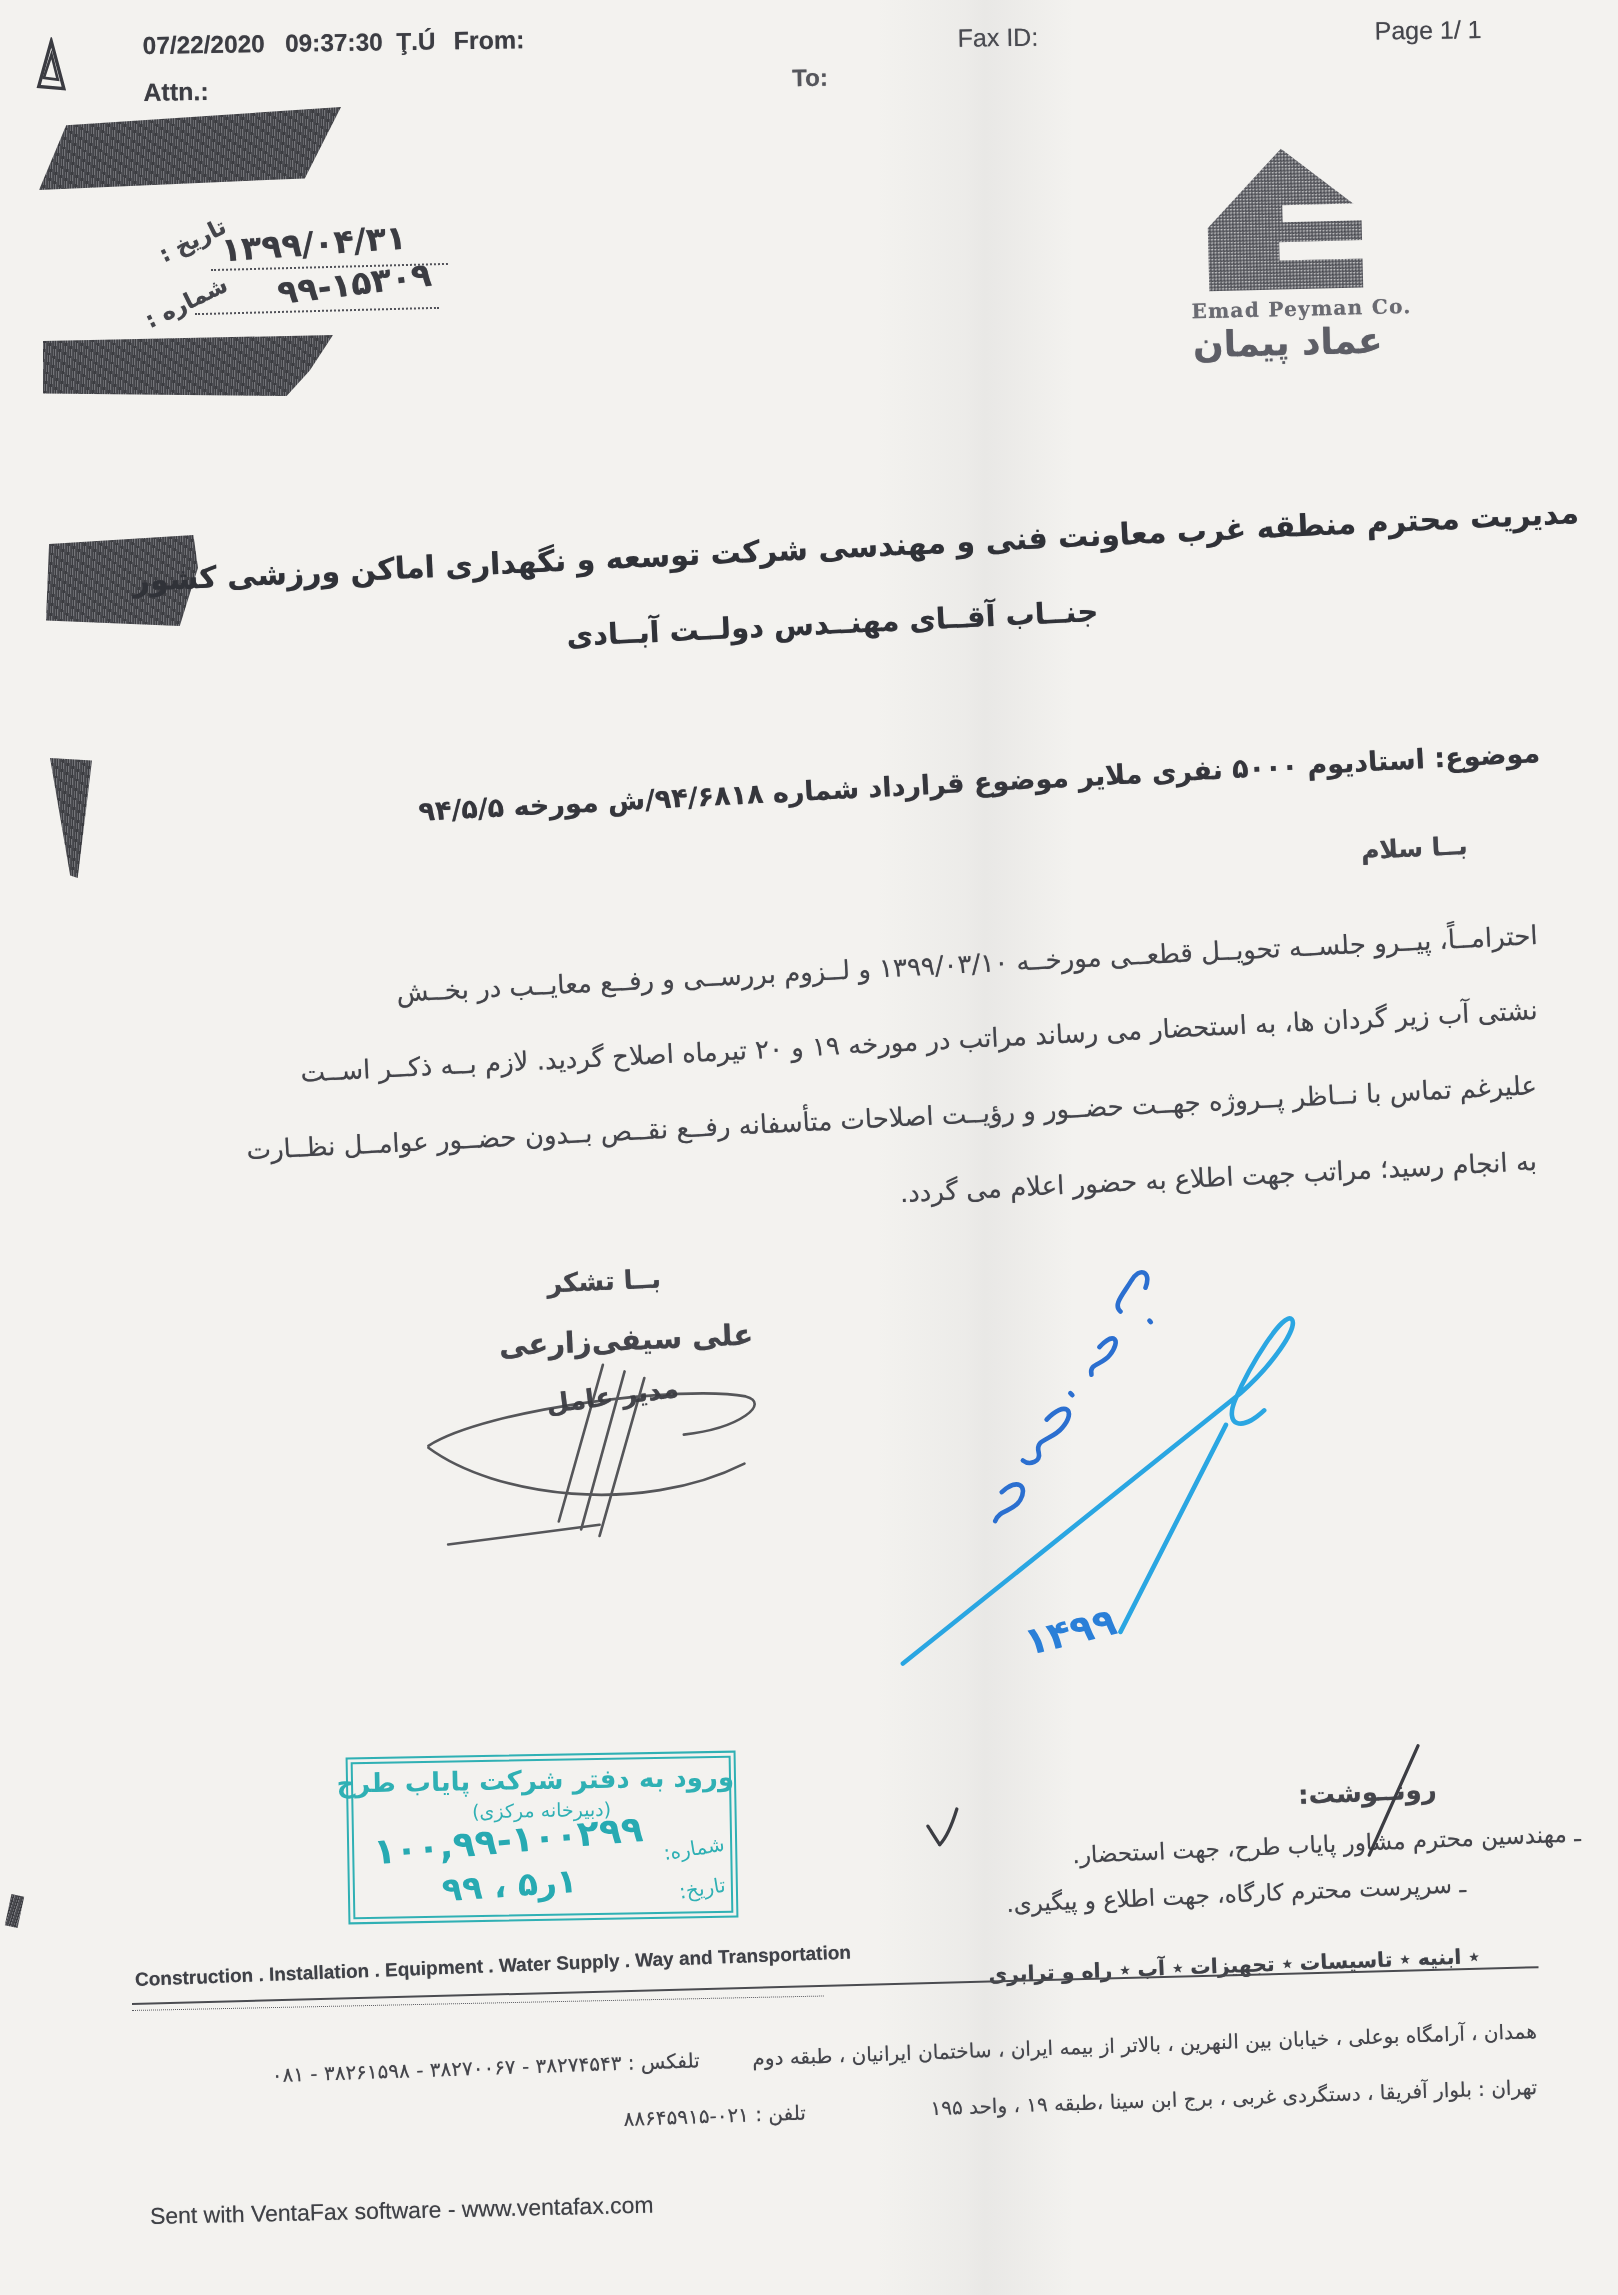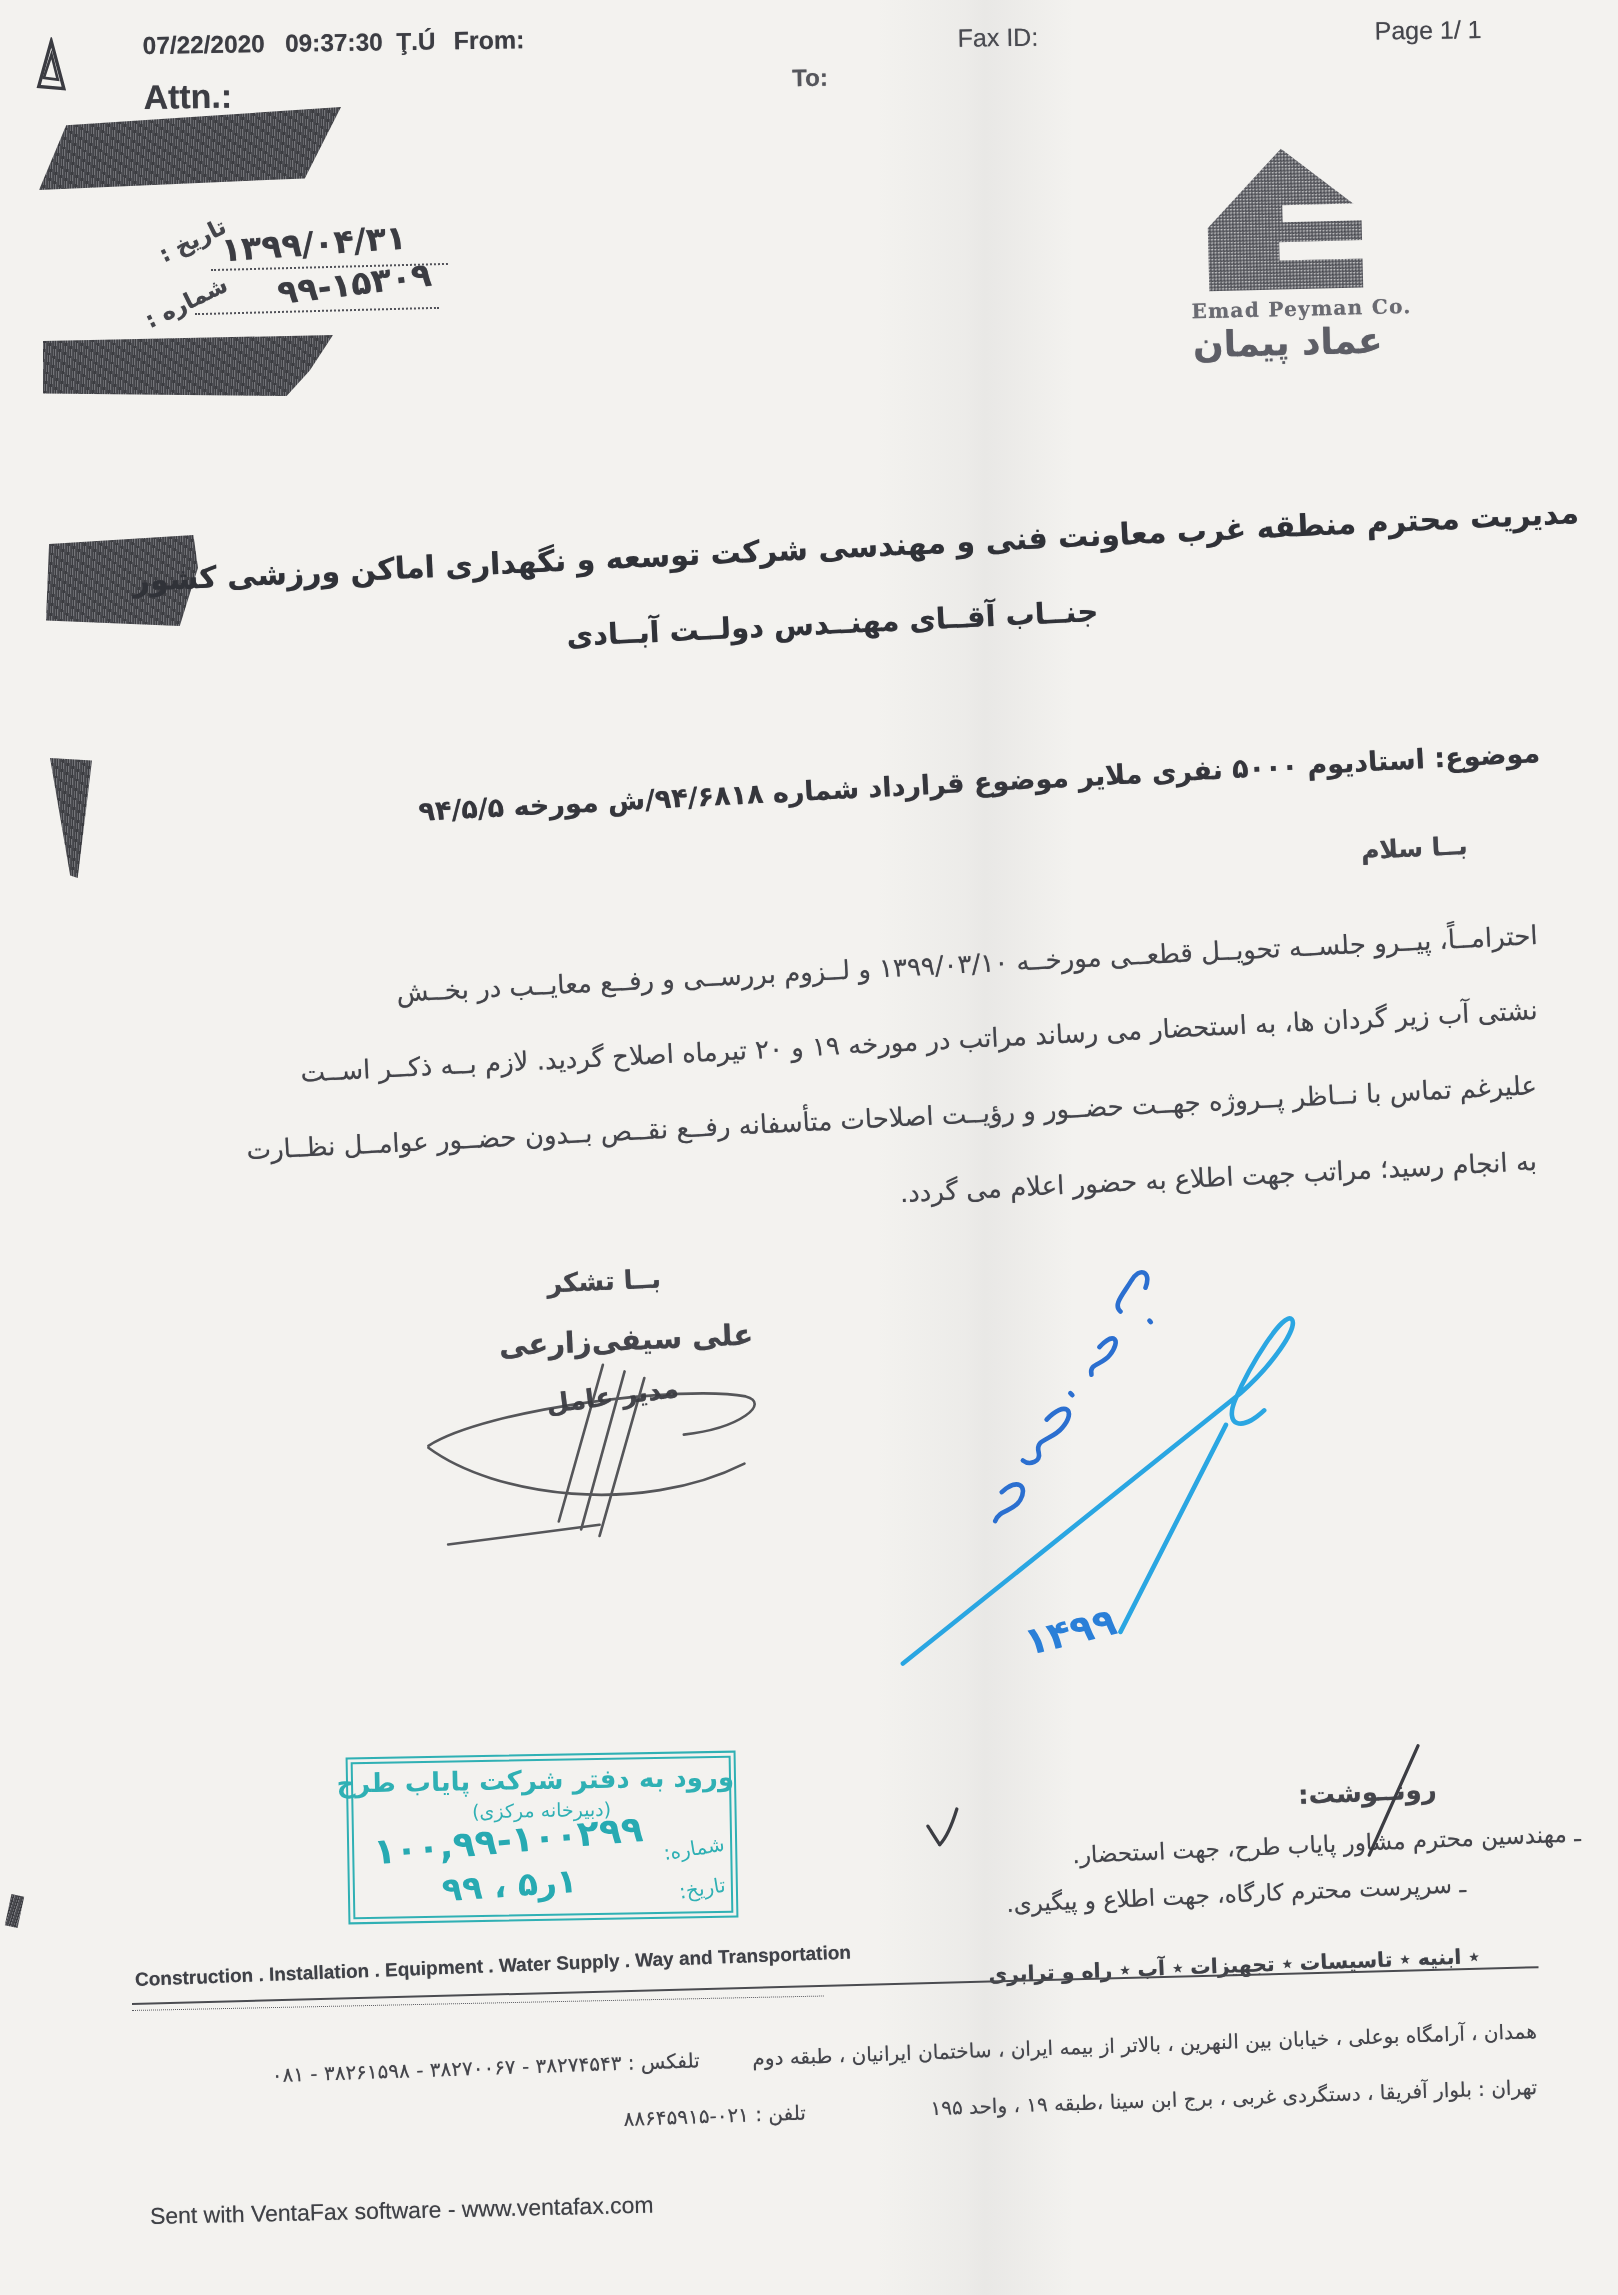--- a/index.html
+++ b/index.html
@@ -38,21 +38,21 @@
       <path d="M25,6 L43,78 L5,74 Z" fill="none" stroke="#3a3b41" stroke-width="5"></path>
       <path d="M25,26 L34,64 L13,61 Z" fill="none" stroke="#3a3b41" stroke-width="4"></path>
     </svg>
   </span>
   <div class="abs fx ni soft" style="left:142px;top:34px;font-size:24.4px;letter-spacing:0;">
     <span>07/22/2020</span>&nbsp;&nbsp;
     <span>09:37:30</span>&nbsp;
     <span>Ţ.Ú</span>
   </div>
   <div class="abs fx ni soft" style="left:453px;top:33px;font-size:25px;">From:</div>
-  <div class="abs fx ni soft" style="left:142px;top:80px;font-size:34px;">Attn.:</div>
+  <div class="abs fx ni soft" style="left:142px;top:80px;font-size:25px;">Attn.:</div>
   <div class="abs fx ni soft" style="left:791px;top:76px;font-size:24px;color:#55565c;">To:</div>
   <div class="abs fx ni soft" style="left:957px;top:38px;font-size:25px;font-weight:normal;color:#4a4b51;">Fax ID:</div>
   <div class="abs fx ni soft" style="left:1374px;top:37px;font-size:25px;font-weight:normal;color:#45464c;">Page 1/ 1</div>
 </div>
 
 <div class="abs band" style="left:39px;top:107px;width:302px;height:83px;clip-path:polygon(9% 22%,100% 0,88% 86%,0 100%);"></div>
 <div class="abs band" style="left:43px;top:335px;width:290px;height:61px;clip-path:polygon(0 10%,100% 0,92% 58%,84% 100%,0 96%);"></div>
 <div class="abs band" style="left:46px;top:535px;width:152px;height:91px;clip-path:polygon(2% 10%,97% 0,100% 36%,88% 100%,0 94%);"></div>
 <div class="abs band" style="left:50px;top:758px;width:42px;height:120px;clip-path:polygon(0 0,100% 2%,66% 100%,48% 98%);"></div>
 <div class="abs band" style="left:8px;top:1895px;width:13px;height:32px;transform:rotate(12deg);"></div>

